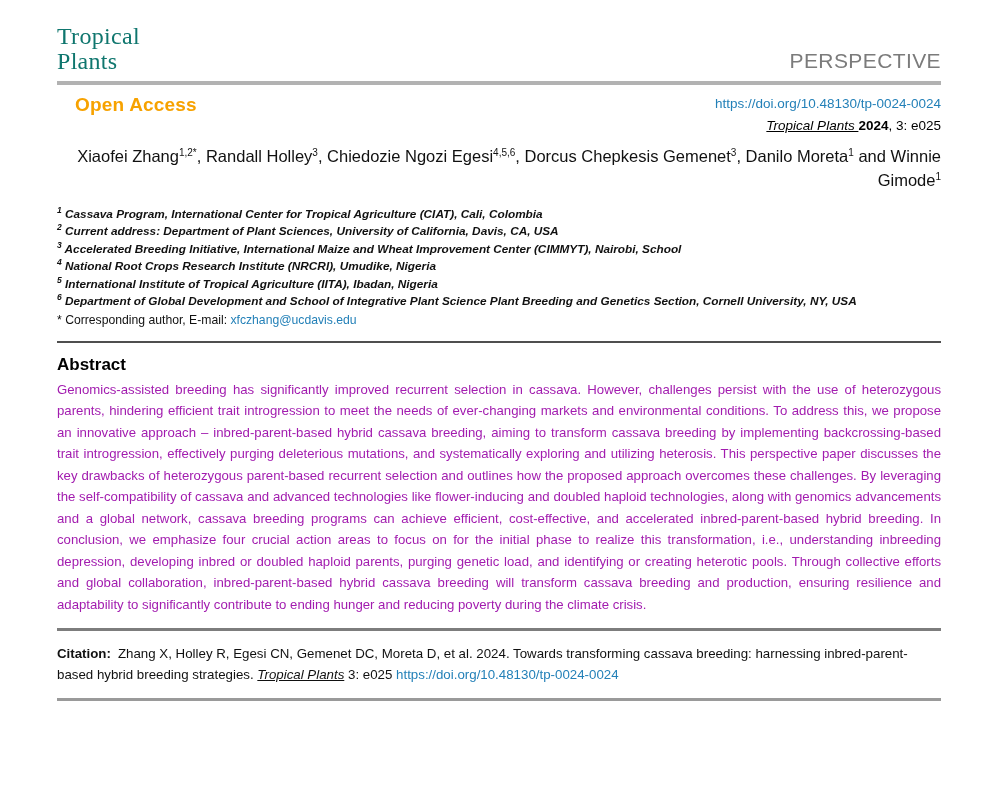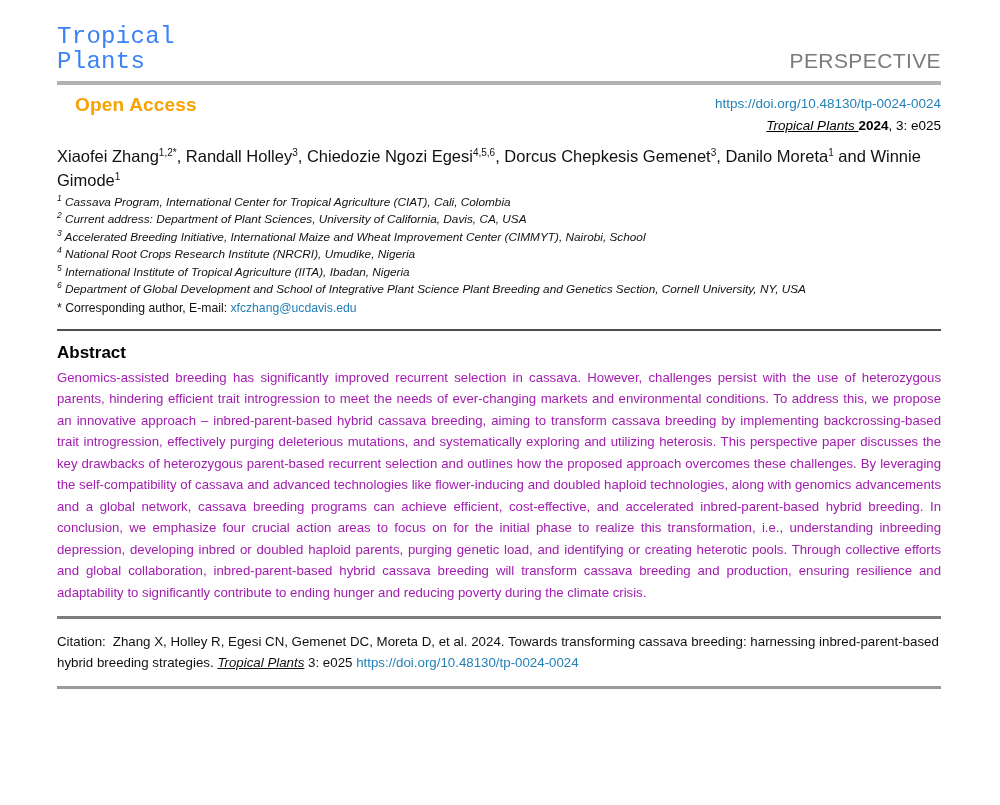--- a/index.html
+++ b/index.html
@@ -6,58 +6,58 @@
   body {
     width:1000px; height:805px; overflow:hidden;
     font-family:"Liberation Sans", sans-serif; color:#111;
     -webkit-font-smoothing:antialiased;
   }
   .page { box-sizing:border-box; padding:24px 59px 0 57px; }
 
   
   .masthead { display:flex; justify-content:space-between; align-items:flex-end; }
   .logo {
-    font-family:Liberation Mono, monospace;
-    font-size:24px; line-height:25px; color:#3b82f6; letter-spacing:0.3px;
+    font-family:Liberation Serif, serif;
+    font-size:24px; line-height:25px; color:#0f766e; letter-spacing:0.3px;
   }
   .article-type { font-size:21px; color:#7b7b7b; letter-spacing:0.4px; padding-bottom:1px; }
   .rule { width:100%; }
   .rule-header { height:4px; background:#b2b2b2; margin-top:7px; }
 
   
   .access-row { display:flex; justify-content:space-between; align-items:flex-start; margin-top:9px;margin-left:18px; }
   .open-access { color:#f7a200; font-weight:bold; font-size:19px; letter-spacing:0.2px; }
   .pub-refs { text-align:right; font-size:13.5px; line-height:1.45; }
   a.doi, a.email { color:#2380b8; text-decoration:none; }
   .journal-ref { margin-top:2px; color:#000; }
   .it { font-style:italic;text-decoration:underline; }
   .b { font-weight:bold; }
 
   
   h1 {
     font-size:26.5px; line-height:1.28; font-weight:700; color:#000;
     letter-spacing:-0.3px; margin:18px 0 0 0;
   }
-  .authors { font-size:16.5px; line-height:1.45; margin:10px 0 0 0; color:#111; }
+  .authors { font-size:16.5px; line-height:1.45; margin:10px 0 0 0; color:#111;text-align:right; }
   .authors sup { font-size:10px; }
 
   
-  .affils { font-size:11.8px; font-style:italic; line-height:1.4; color:#111; }
+  .affils { margin-top:12px; font-size:11.8px; font-style:italic; line-height:1.4; color:#111;font-weight:bold; }
   .affil-line sup { font-size:8.5px; }
   .corresponding { font-size:12.2px; margin-top:3px; color:#111; }
 
   
   .rule-abstract-top { height:2px; background:#4f4f4f; margin-top:14px; }
   .abstract h2 { font-size:17px; margin:12px 0 4px 0; color:#000; }
   .abstract p { font-size:13.2px; line-height:1.63; text-align:justify; margin:0; color:#a21caf; }
 
   
   .rule-mid { height:3px; background:#7d7d7d; margin-top:13px; }
   .citation { font-size:13.3px; line-height:1.55; margin:13px 0 0 0; color:#111; }
-  .citation .label { font-weight:normal; margin-right:7px; }
+  .citation .label { font-weight:bold; margin-right:7px; }
   .rule-bottom { height:3px; background:#9a9a9a; margin-top:13px; }
 </style>
 </head>
 <body>
 
 <div class="page">
 
   <header>
     <div class="masthead">
       <div class="logo">

